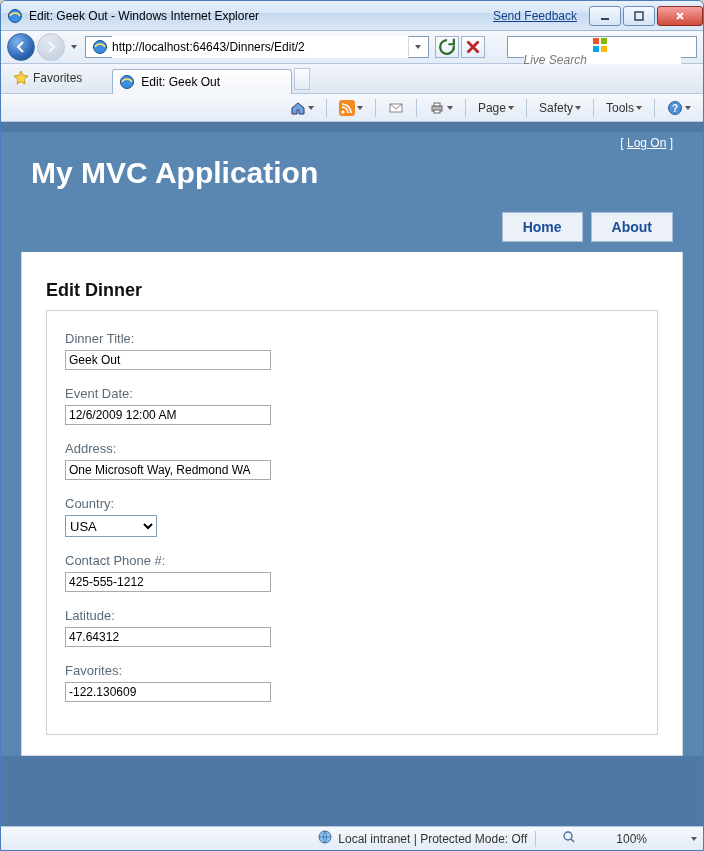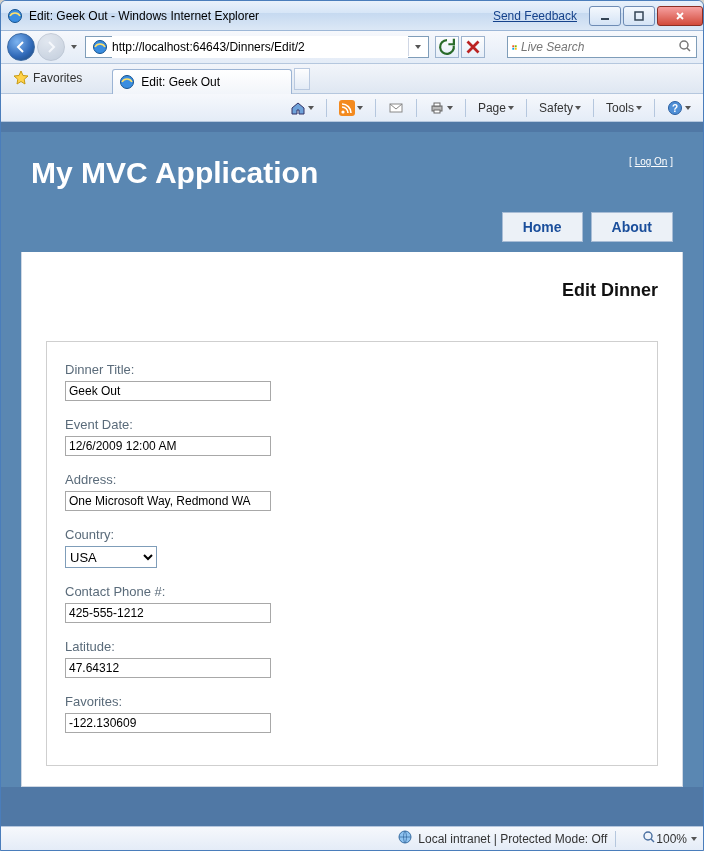--- a/index.html
+++ b/index.html
@@ -64,21 +64,21 @@
 .addr-input { flex:1; border:none; outline:none; font-size:12px; height:22px; }
 .addr-btn { width:18px; height:18px; display:flex; align-items:center; justify-content:center; cursor:pointer; border-left:1px solid #d0d7e5;}
 .sq-btn {
   width:24px; height:22px; border:1px solid #9db3ce;
   background:linear-gradient(#fdfefe,#e6eef9);
   display:flex; align-items:center; justify-content:center; cursor:pointer; margin-left:2px;
 }
 .search-wrap {
   width:190px; height:22px; margin-left:22px;
   background:#fff; border:1px solid #7f9db9;
-  display:flex; align-items:center; padding:0 4px;
+  display:flex; align-items:center; padding:0 4px;flex-direction:column;
 }
 .search-wrap input { flex:1; border:none; outline:none; font-size:12px; font-style:italic; color:#888;}
 .live-flag { width:16px; height:16px; margin-right:4px; }
 
 
 .tabbar {
   height:30px; background:linear-gradient(#f2f5fa,#dfe7f2);
   border-bottom:1px solid #b5c7de;
   display:flex; align-items:flex-end; padding:0 4px;
 }
@@ -122,42 +122,42 @@
 }
 .content-scroll { flex:1; overflow-y:scroll; background:#5078a5; padding:10px 0 0 0;}
 .page {
   background:#5a87b2; padding:0;
 }
 .header-region{
   padding:6px 30px 10px 30px;
   position:relative;
 }
 .logon {
-  position:absolute; right:30px; top:24px; color:#fff; font-size:10px;
+  position:absolute; right:30px; top:4px; color:#fff; font-size:12px;
 }
 .logon a { color:#fff; text-decoration:underline; cursor:pointer;}
 .app-title {
   color:#fff; font-size:30px; font-weight:bold; font-family:Arial,sans-serif;
   margin-top:18px;
 }
 .menu-row{
   display:flex; justify-content:flex-end; gap:8px;
   margin-top:22px;
 }
 .menu-tab{
   background:#ecf1f7; border:1px solid #a8bdd6;
   padding:6px 20px; color:#1a4e9b; font-weight:bold; cursor:pointer;
   font-size:14px;
 }
 .main-panel{
   background:#fff; margin:0 20px; padding:28px 24px 20px 24px;
   border:1px solid #cfd8e4; border-top:none;
 }
 .page-h2{
-  font-size:18px; font-weight:bold; color:#111; margin-bottom:40px;text-align:right;
+  font-size:18px; font-weight:bold; color:#111; margin-bottom:9px;
 }
 .form-frame{
   border:1px solid #cfcfcf; padding:20px 18px 16px 18px;
 }
 .form-field{ margin-bottom:16px; }
 .form-field label{
   display:block; color:#5a6b7a; font-size:13px; margin-bottom:4px;
 }
 .form-field input[type=text]{
   width:206px; height:20px; border:1px solid #a8a8a8; padding:0 3px; font-size:12px;
@@ -173,21 +173,21 @@
 
 
 .statusbar{
   height:24px; background:linear-gradient(#f6f8fc,#e4ecf7);
   border-top:1px solid #b5c7de;
   display:flex; align-items:center; font-size:12px; color:#333;
   padding:0 6px;
 }
 .statusbar .status-left{flex:1;}
 .statusbar .status-mid{display:flex;align-items:center;gap:5px;}
-.statusbar .zoom{margin-left:18px; display:flex; align-items:center;}
+.statusbar .zoom{margin-left:18px; display:flex; align-items:center;gap:40px;}
 .statusbar .sep{width:1px;height:16px;background:#b5c7de;margin:0 8px;}
 
 
 .content-scroll::-webkit-scrollbar{width:17px;background:#eef1f7;}
 .content-scroll::-webkit-scrollbar-thumb{background:#cdd6e5;border:1px solid #a9b8ce;}
 .content-scroll::-webkit-scrollbar-button{height:17px;background:#eef1f7;border:1px solid #b9c5d7;}
 
 .dd-tri{display:inline-block;width:0;height:0;border-left:3px solid transparent;border-right:3px solid transparent;border-top:4px solid #555;}
 </style>
 </head>

